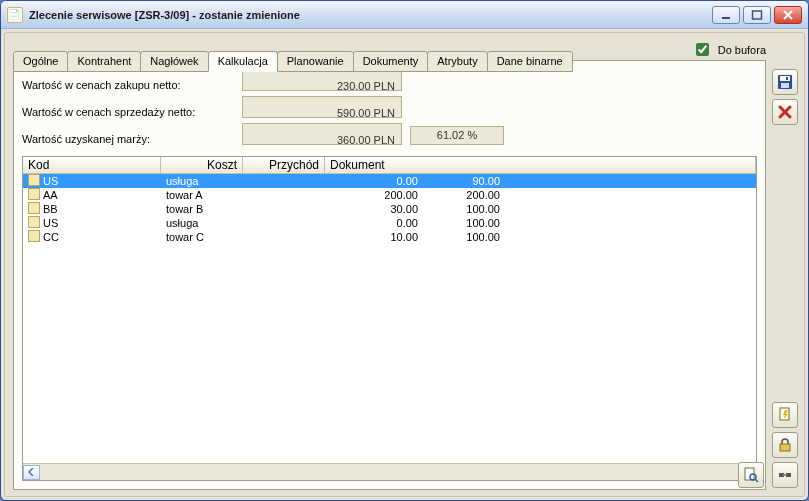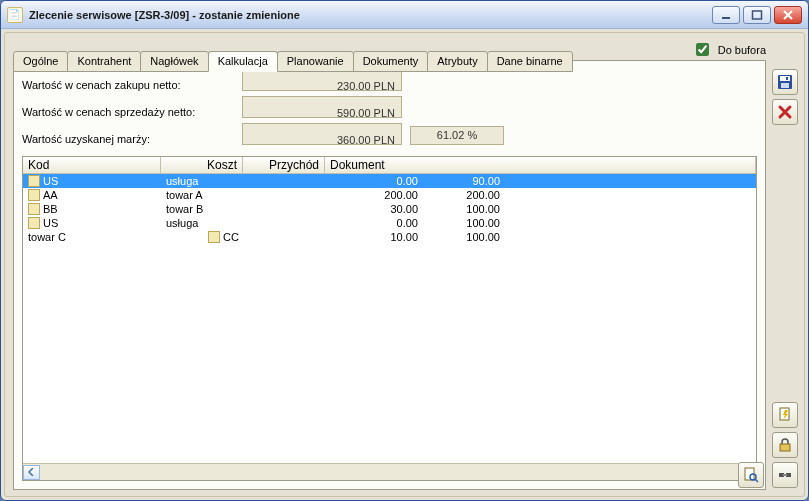--- a/index.html
+++ b/index.html
@@ -158,21 +158,21 @@
   .c-dok    { flex: 1;      text-align: left; }
   .grid-body { flex: 1; overflow: auto; background: #fff; }
   .row {
     display: flex;
     height: 14px;
     line-height: 14px;
     font-size: 11px;
   }
   .row.sel { background: #3399ff; color: #fff; }
   .row .cell { padding: 0 5px; overflow: hidden; white-space: nowrap; }
-  .row .c-kod { display: flex; align-items: center; }
+  .row .c-kod { display: flex; align-items: flex-start; }
   .mini-ic {
     width: 12px; height: 12px;
     background: #f3e9b3; border: 1px solid #bca85a;
     display: inline-block; margin-right: 3px;
   }
   .hscroll {
     height: 17px;
     background: #ece9d8;
     border-top: 1px solid #c5c0a8;
     display: flex;
@@ -323,25 +323,25 @@
               <div class="cell c-kod">
                 <span class="mini-ic"></span>
                 <span>US</span>
               </div>
               <div class="cell c-nazwa">usługa</div>
               <div class="cell c-koszt" style="text-align: right;">0.00</div>
               <div class="cell c-przych" style="text-align: right;">100.00</div>
               <div class="cell c-dok"></div>
             </div>
             <div class="row">
-              <div class="cell c-nazwa">towar C</div>
               <div class="cell c-kod">
                 <span class="mini-ic"></span>
                 <span>CC</span>
               </div>
+              <div class="cell c-nazwa">towar C</div>
               <div class="cell c-koszt" style="text-align: right;">10.00</div>
               <div class="cell c-przych" style="text-align: right;">100.00</div>
               <div class="cell c-dok"></div>
             </div>
           </div>
         <div class="hscroll">
           <div class="sb-btn">
             <svg width="8" height="8" viewBox="0 0 8 8">
                 <path d="M5 0 L1 4 L5 8" fill="none" stroke="#4a6ea9" stroke-width="1.5"></path>
               </svg>

